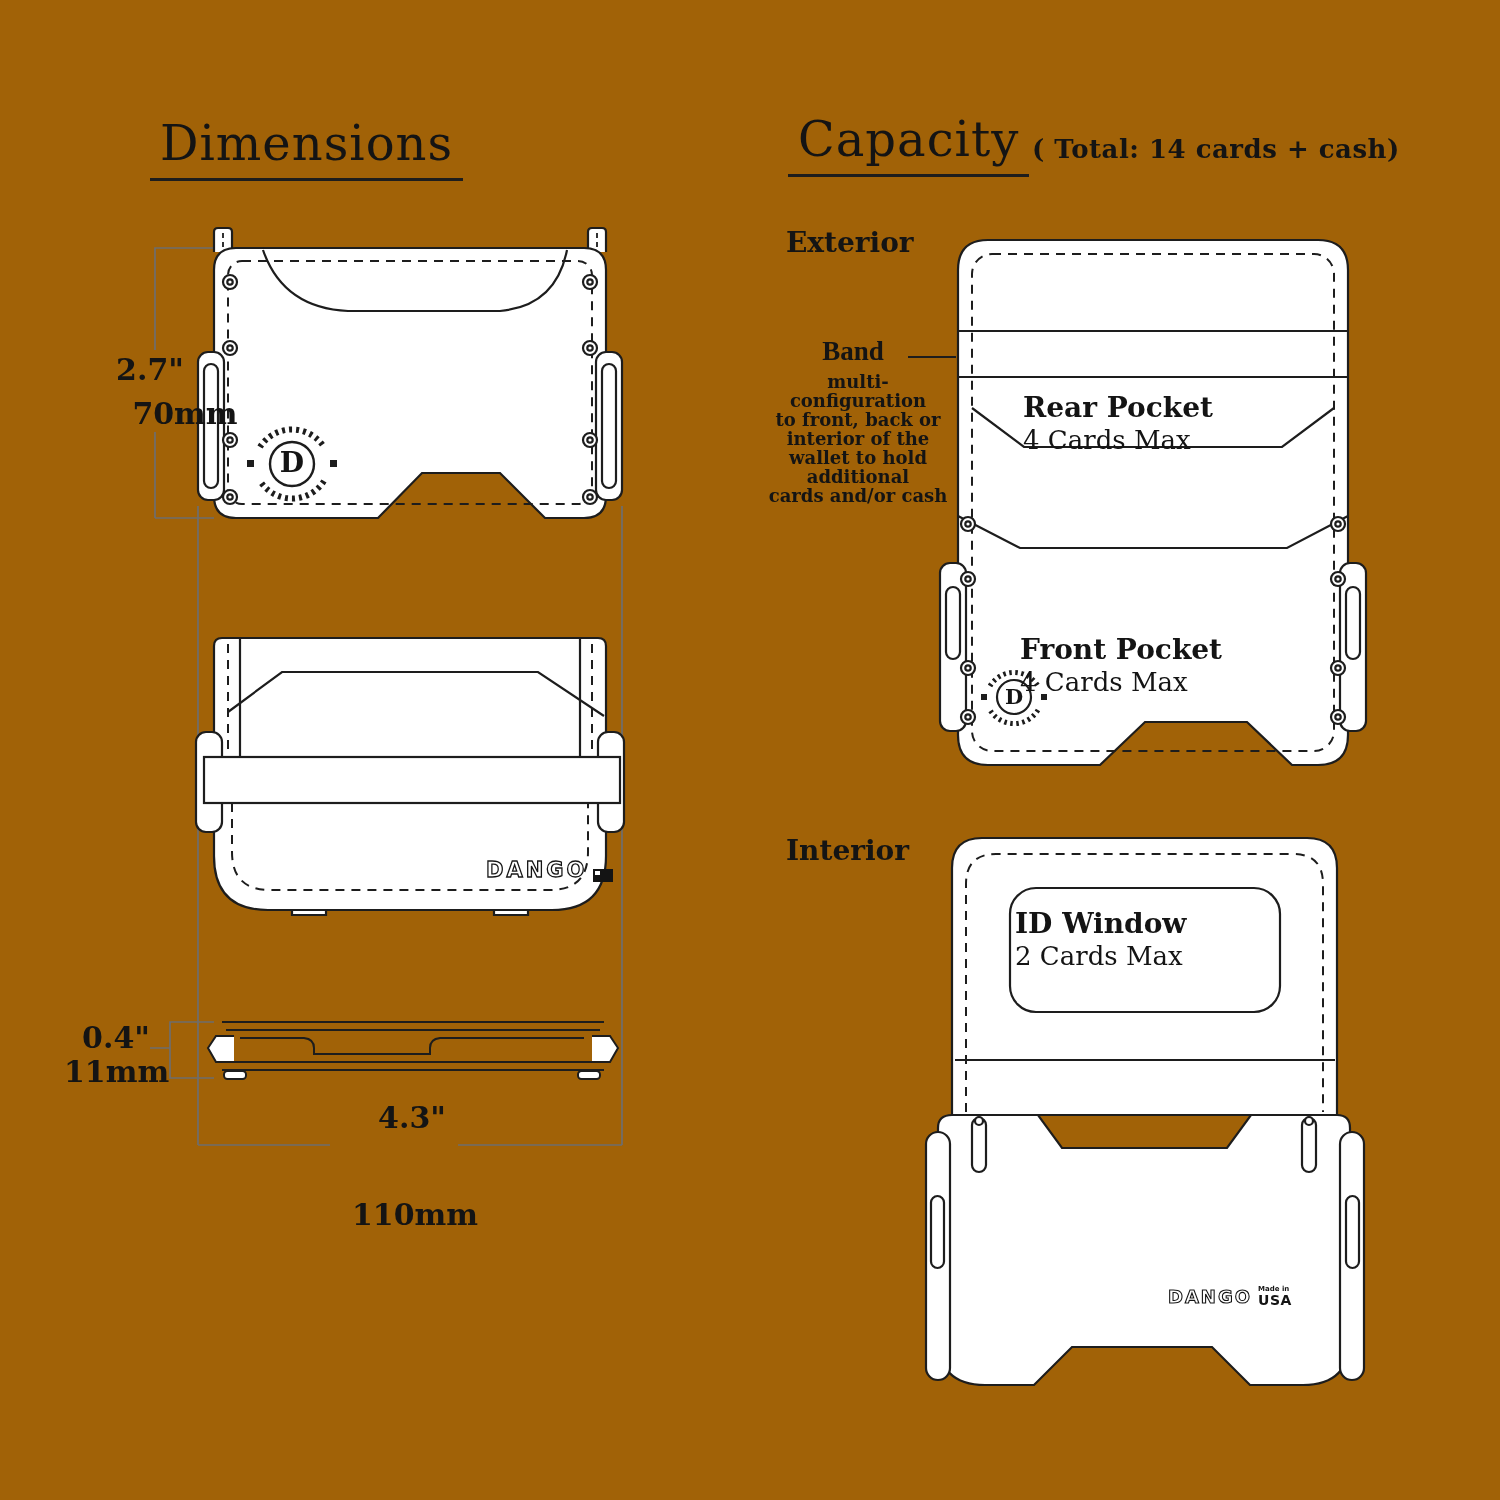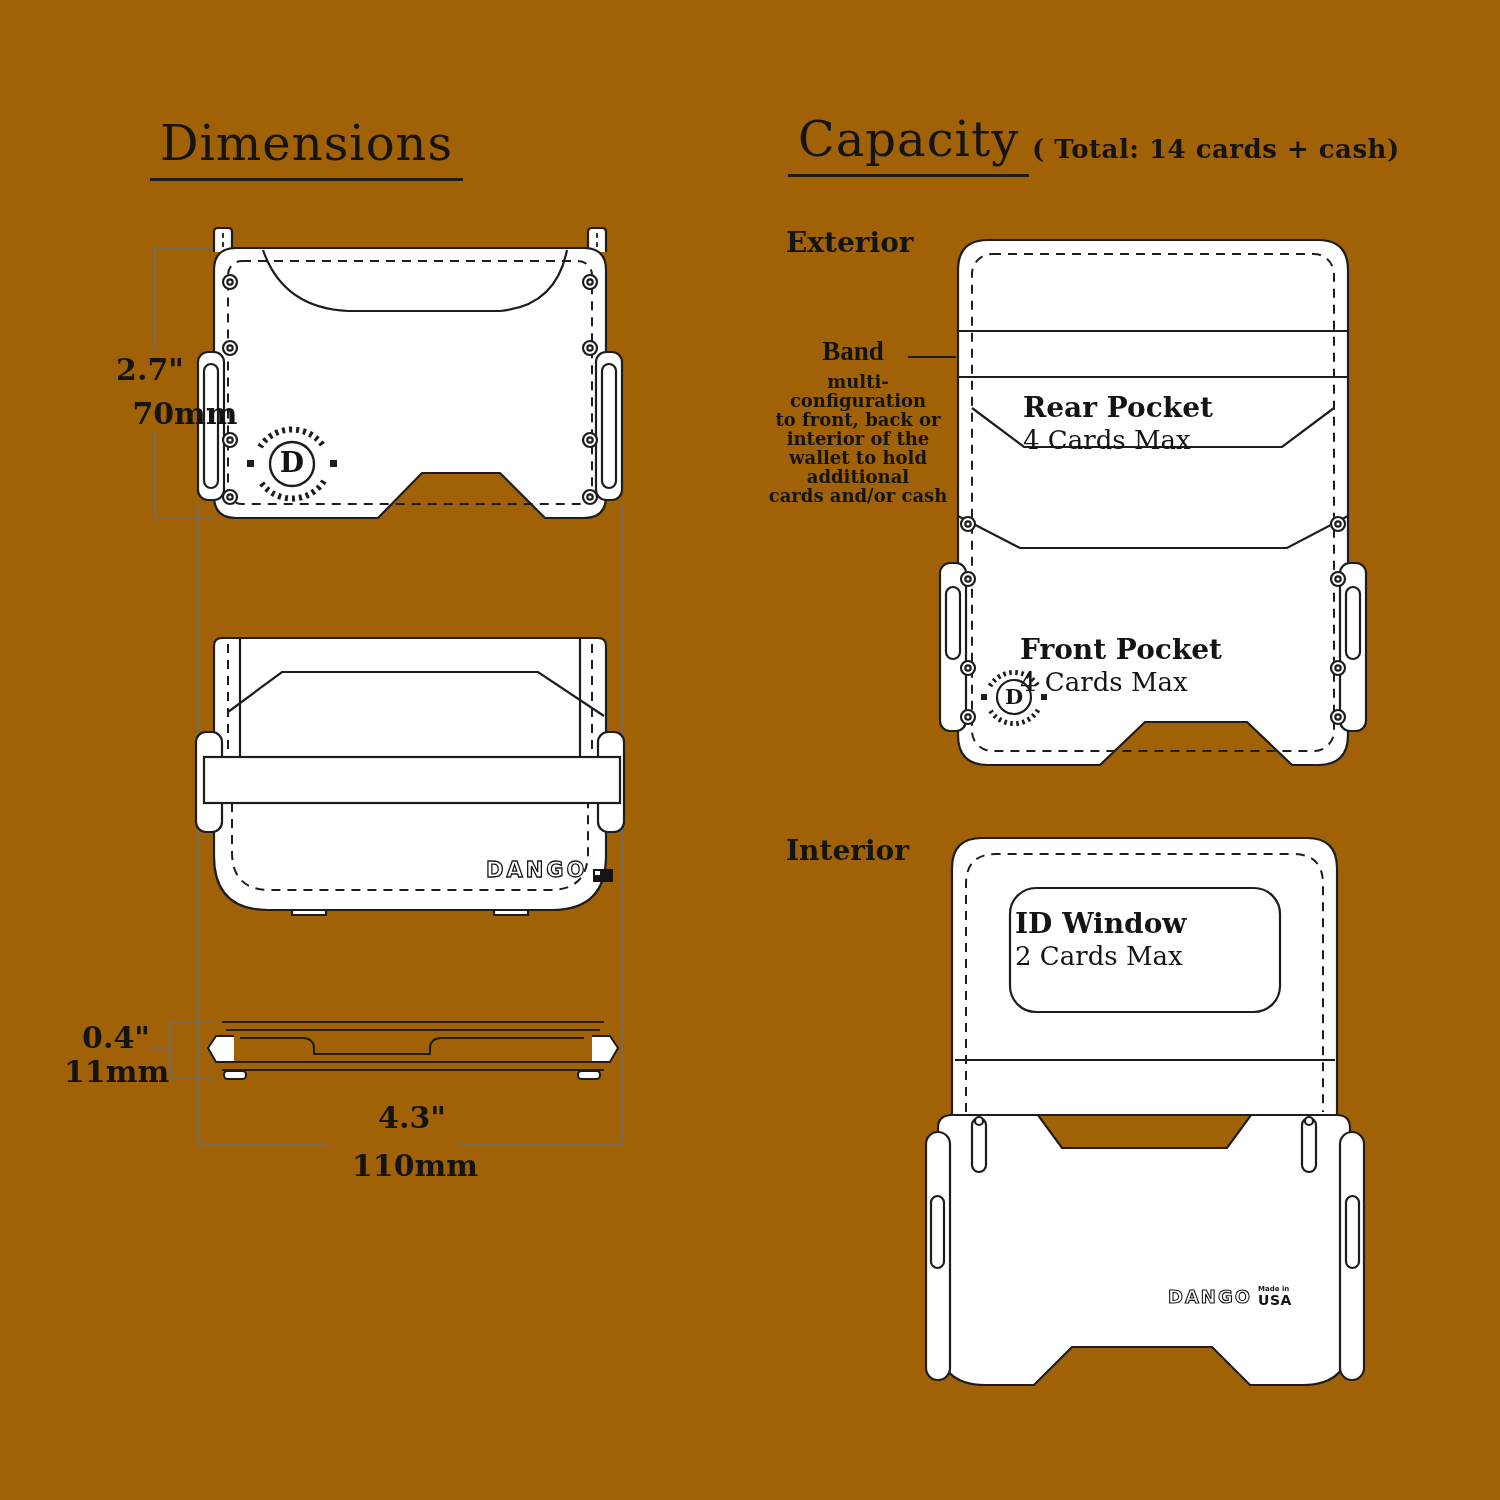--- a/index.html
+++ b/index.html
@@ -228,21 +228,21 @@
   <div class="t pocket" style="left:1015px;top:908px;">
     <div class="nm">ID Window</div>
     <div class="cp">2 Cards Max</div>
   </div>
 
 
   <div class="t dim" style="left:95px;top:352px;width:110px;">2.7"</div>
   <div class="t dim" style="left:95px;top:396px;width:110px;margin-left:35px;">70mm</div>
 
   <div class="t dim" style="left:352px;top:1100px;width:120px;">4.3"</div>
-  <div class="t dim" style="left:352px;top:1148px;width:120px;">110mm</div>
+  <div class="t dim" style="left:352px;top:1197px;width:120px;">110mm</div>
 
   <div class="t dim" style="left:64px;top:1020px;width:104px;">0.4"</div>
   <div class="t dim" style="left:64px;top:1054px;width:104px;">11mm</div>
 
   <div class="t logo-row" style="left:486px;top:858px;">
     <span class="dango">DANGO</span>
     <span class="flag"></span>
   </div>
 
   <div class="t logo-row" style="left:1168px;top:1286px;">

